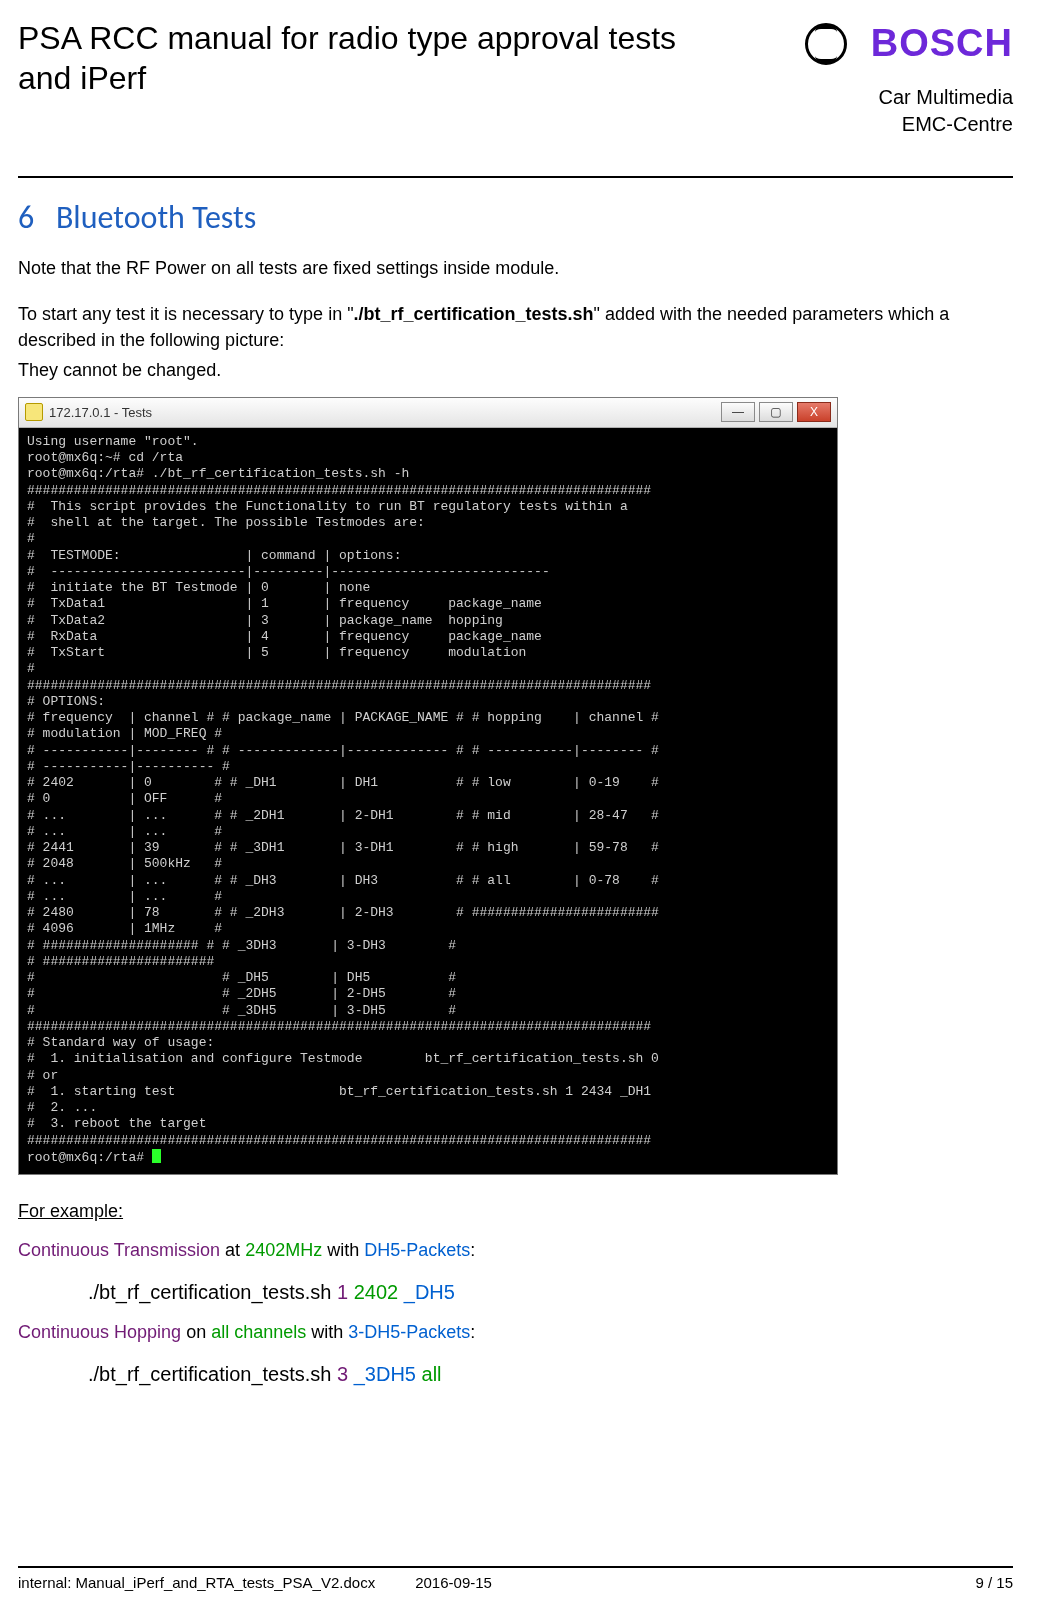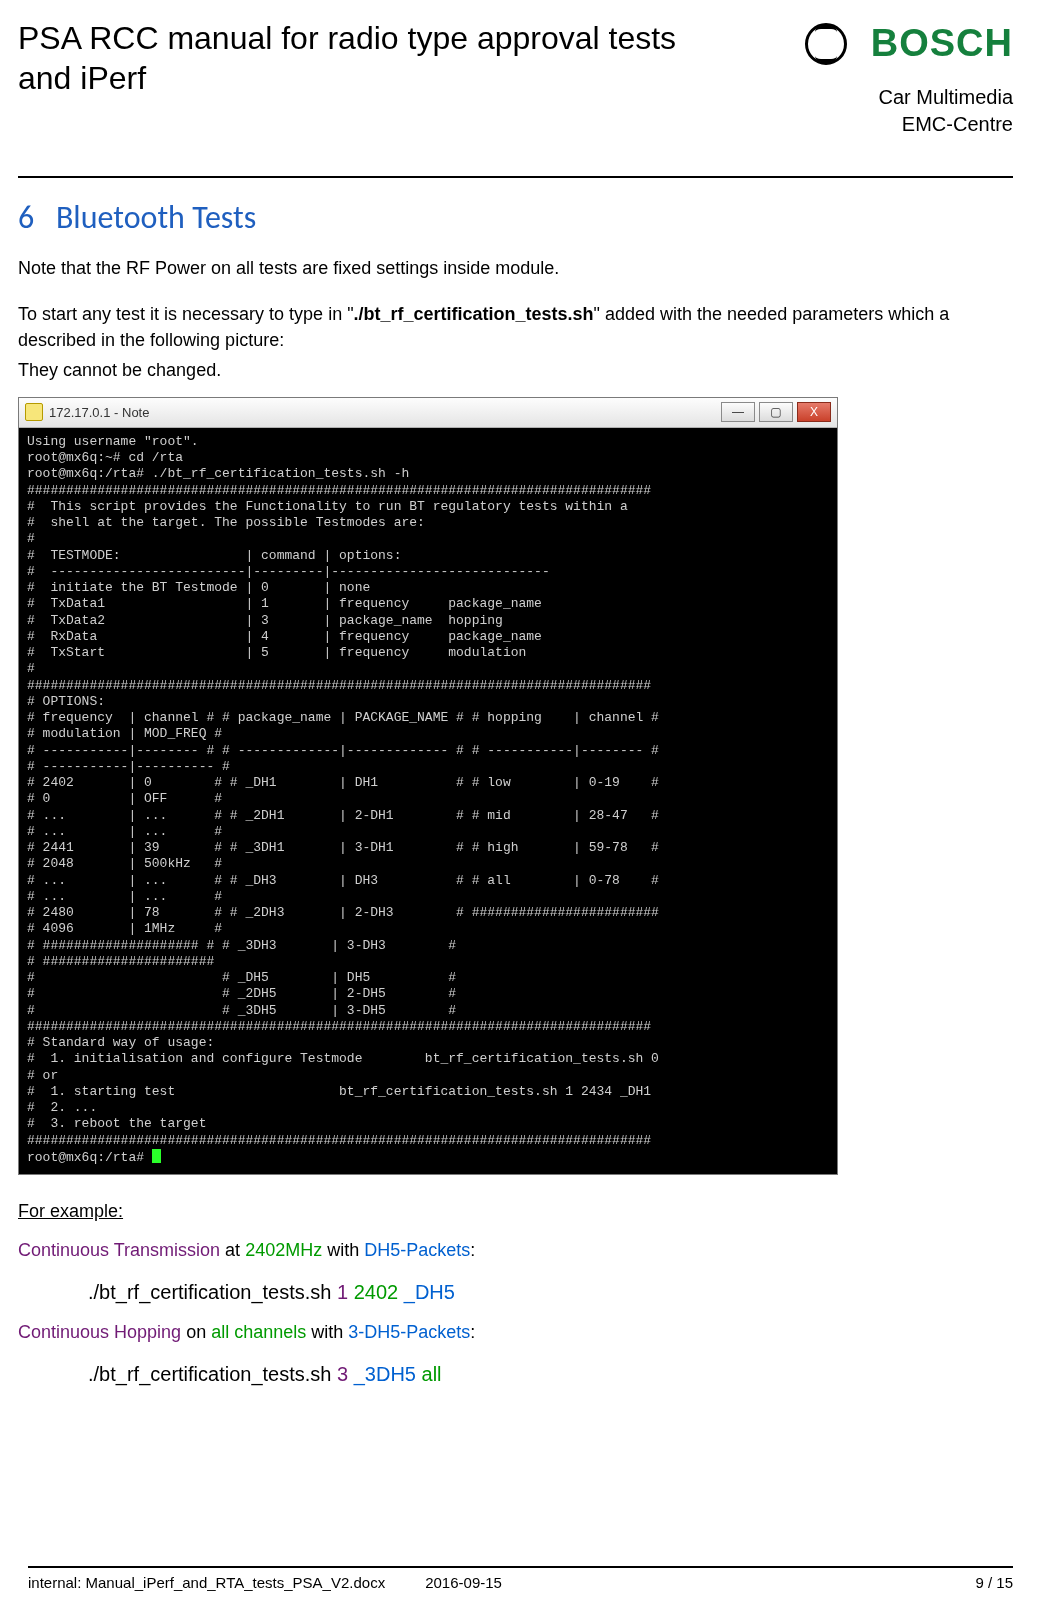--- a/index.html
+++ b/index.html
@@ -44,21 +44,21 @@
     content:"";
     width: 22px; height: 30px;
     border: 3px solid #000;
     border-left: none; border-right: none;
     border-radius: 6px;
     transform: rotate(0deg);
   }
   .bosch-word {
     font-size: 38px;
     font-weight: 700;
-    color: #15803d;
+    color: #6d28d9;
     letter-spacing: 1px;
     margin-left: 16px;
   }
   .brand-sub { font-size: 20px; color:#000; margin-top:20px;}
   .brand-sub2 { font-size: 20px; color:#000; margin-top:4px;}
   .rule {
     border: none;
     border-top: 2px solid #000;
     margin: 40px 0 20px 0;
   }
@@ -130,21 +130,21 @@
     margin: 26px 0 18px 0;
   }
   .ex-line { font-size: 18px; margin: 0 0 16px 0; }
   .cmd-indent { margin-left: 70px; font-size: 20px; margin-bottom: 18px;}
   .c-red { color: #701a75; }
   .c-green { color: #009a00; }
   .c-blue { color: #0060d0; }
   .c-black { color: #000; }
   .footer {
     position: absolute;
-    left: 28px; right: 28px;
+    left: 18px; right: 28px;
     bottom: 18px;
   }
   .foot-rule {
     border: none; border-top: 2px solid #000;
     margin: 0 0 6px 0;
   }
   .foot-row {
     display: flex; justify-content: space-between;
     font-size: 15px;
   }
@@ -174,21 +174,21 @@
 
   <p class="body-p">Note that the RF Power on all tests are fixed settings inside module.</p>
   <p class="body-p gap">
     <span>To start any test it is necessary to type in "</span><span class="script-name">./bt_rf_certification_tests.sh</span><span>" added with the needed parameters which a described in the following picture:</span>
   </p>
   <p class="body-p">They cannot be changed.</p>
 
   <div class="terminal">
     <div class="term-titlebar">
       <span class="icon-putty"></span>
-      <span>172.17.0.1 - Note</span>
+      <span>172.17.0.1 - Tests</span>
       <span class="spacer"></span>
       <span class="win-btn">—</span>
       <span class="win-btn">▢</span>
       <span class="win-btn close">X</span>
     </div>
     <div class="term-body" id="term-body">Using username "root".
 root@mx6q:~# cd /rta
 root@mx6q:/rta# ./bt_rf_certification_tests.sh -h
 ################################################################################
 #  This script provides the Functionality to run BT regulatory tests within a

